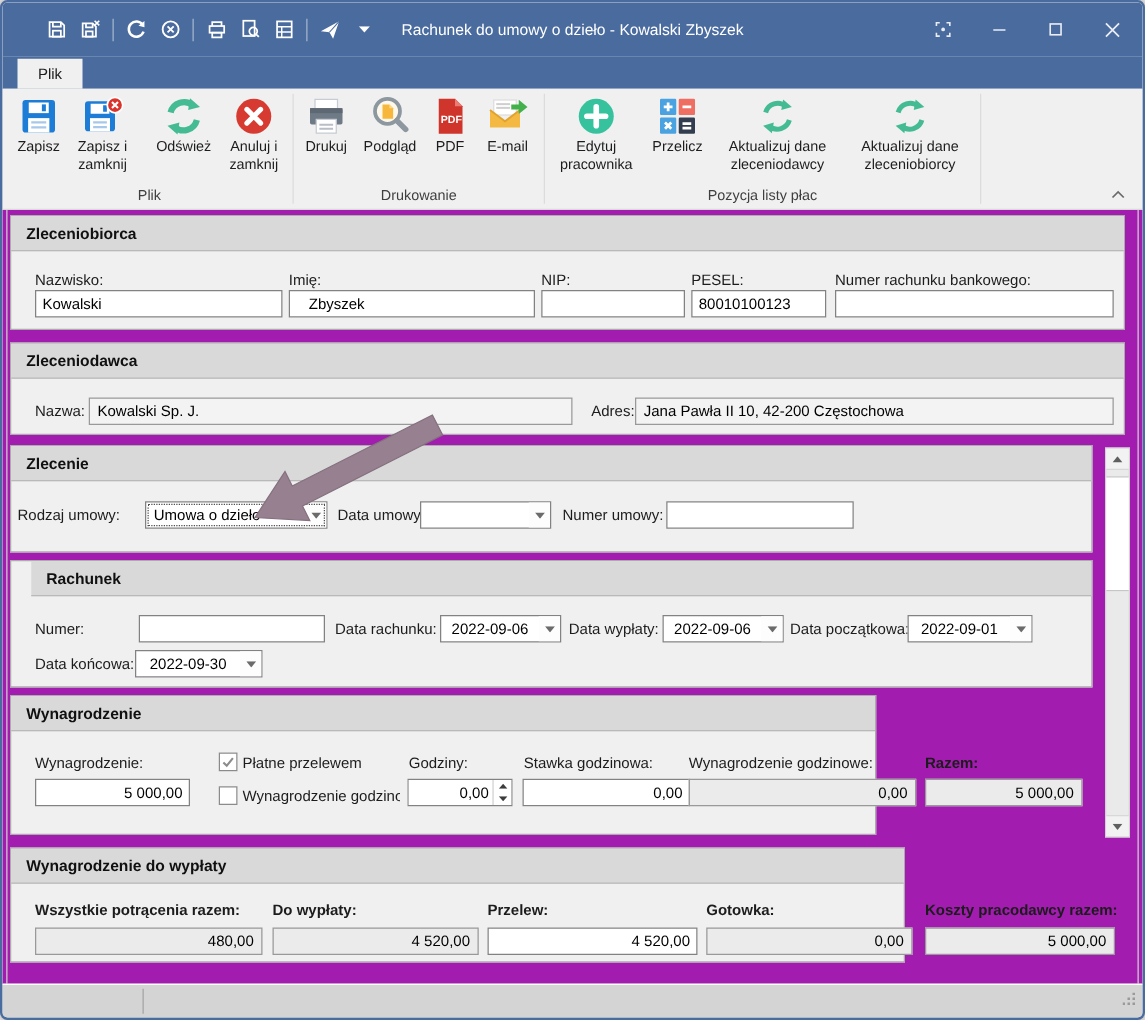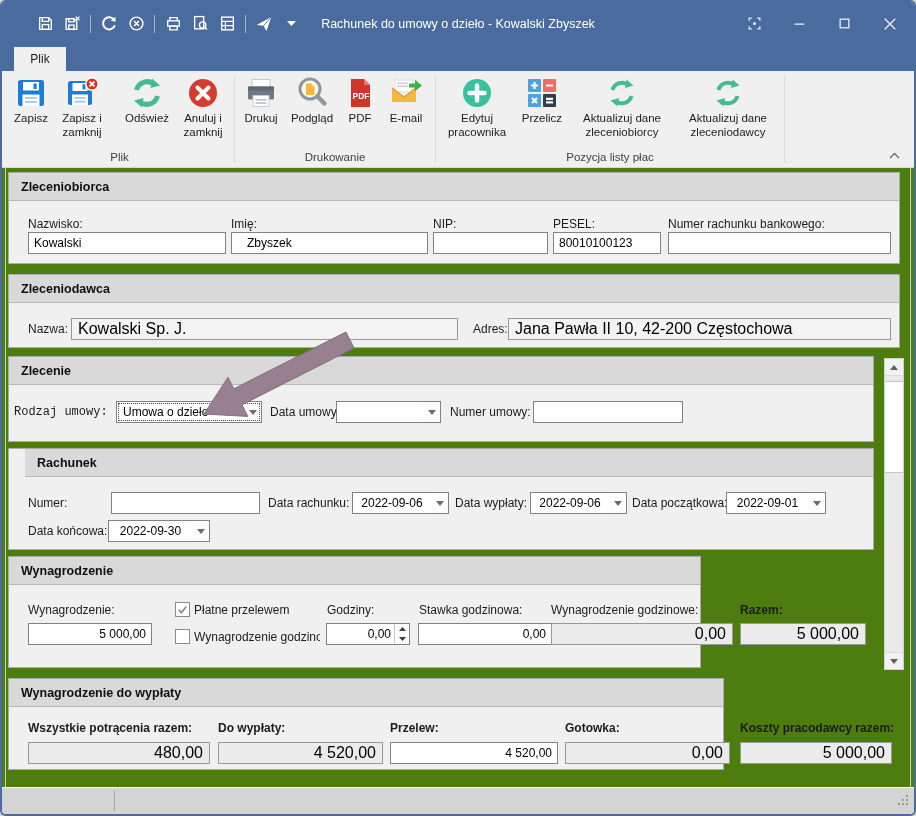--- a/index.html
+++ b/index.html
@@ -34,34 +34,34 @@
   .rbtn .ricon { width:34px; height:34px; flex:0 0 34px; }
   .rlabel { margin-top:2px; font-size:11.5px; line-height:1.18; color:#1d1d1d; text-align:center; }
   .rgroup-label { text-align:center; font-size:11.5px; color:#3f3f3f; padding:1px 0 4px; }
   .rsep { width:1px; background:#dcdcdc; margin:4px 3px; }
   .minisep { width:1px; background:#dcdcdc; margin:8px 4px 26px; }
   .bw46{width:46px}.bw56{width:56px}.bw40{width:40px}.bw52{width:52px}.bw76{width:76px}.bw54{width:54px}.bw106{width:106px}
   .ribbon-collapse { position:absolute; right:12px; bottom:5px; width:16px; height:14px;
                      display:flex; align-items:center; justify-content:center; }
 
   
-  .content { position:absolute; left:0; top:166px; right:0; bottom:27px; background:#4d7c0f; }
+  .content { position:absolute; left:0; top:166px; right:0; bottom:27px; background:#a21caf; }
   .content-frame { position:absolute; left:3px; right:3px; top:0; bottom:0;
                    border-left:1px solid #cfcfcf; border-right:1px solid #cfcfcf; pointer-events:none; }
   .section { position:absolute; background:#f0f0f0; border:1px solid #ababab; }
   .sec-header { height:28px; background:#d9d9d9; border-bottom:1px solid #b9b9b9; display:flex;
                 align-items:center; padding-left:12px; font-weight:bold; font-size:12.5px; color:#101010; }
   .sec-body { position:absolute; left:0; right:0; top:28px; bottom:0; }
 
   .flabel { position:absolute; font-size:12px; color:#1c1c1c; white-space:nowrap; }
   .flabel.bold { font-weight:bold; }
   .tinput { position:absolute; height:22px; border:1px solid #828282; background:#fff;
             font-size:12px; padding:0 5px; font-family:inherit; color:#000; outline:none; }
   .tinput.num { text-align:right; }
-  .ro-field { position:absolute; height:22px; border:1px solid #999; background:#ebebeb; font-size:16px;
+  .ro-field { position:absolute; height:22px; border:1px solid #999; background:#ebebeb; font-size:12px;
               color:#000; display:flex; align-items:center; justify-content:flex-end; padding:0 6px; }
   .ro-field.left { justify-content:flex-start; background:#f3f3f3; }
 
   .combo { position:absolute; height:22px; border:1px solid #828282; background:#fff; display:flex; }
   .combo-value { flex:1; font-size:12px; color:#000; display:flex; align-items:center; padding-left:6px; overflow:hidden; white-space:nowrap; }
   .combo-value.center { justify-content:center; padding-left:0; }
   .combo-btn { width:17px; display:flex; align-items:center; justify-content:center; background:#fdfdfd; }
   .combo.focused { outline:1px dotted #4d4d4d; outline-offset:-3px; }
 
   .checkbox { position:absolute; display:flex; align-items:center; gap:4px; }
@@ -335,32 +335,32 @@
         </div>
         <div class="rbtn bw106">
           <span class="ricon">
             <svg viewBox="0 0 34 34" fill="none">
                 <path d="M7.5 14A10 10 0 0 1 23.5 9" stroke="#45bb93" stroke-width="4"></path>
                 <polygon points="21.5,3.5 28.5,9.5 20,12" fill="#45bb93"></polygon>
                 <path d="M26.5 20A10 10 0 0 1 10.5 25" stroke="#45bb93" stroke-width="4"></path>
                 <polygon points="12.5,30.5 5.5,24.5 14,22" fill="#45bb93"></polygon>
               </svg>
           </span>
-          <span class="rlabel">Aktualizuj dane zleceniobiorcy</span>
+          <span class="rlabel">Aktualizuj dane zleceniodawcy</span>
         </div>
         <div class="rbtn bw106">
           <span class="ricon">
             <svg viewBox="0 0 34 34" fill="none">
                 <path d="M7.5 14A10 10 0 0 1 23.5 9" stroke="#45bb93" stroke-width="4"></path>
                 <polygon points="21.5,3.5 28.5,9.5 20,12" fill="#45bb93"></polygon>
                 <path d="M26.5 20A10 10 0 0 1 10.5 25" stroke="#45bb93" stroke-width="4"></path>
                 <polygon points="12.5,30.5 5.5,24.5 14,22" fill="#45bb93"></polygon>
               </svg>
           </span>
-          <span class="rlabel">Aktualizuj dane zleceniodawcy</span>
+          <span class="rlabel">Aktualizuj dane zleceniobiorcy</span>
         </div>
       </div>
       <div class="rgroup-label">Pozycja listy płac</div>
     </div>
 
     <div class="rsep"></div>
 
     <div class="ribbon-collapse">
       <svg width="11" height="7" viewBox="0 0 11 7" fill="none" stroke="#6a6a6a" stroke-width="1.4">
           <path d="M1 6l4.5-4.5L10 6"></path>
@@ -395,21 +395,21 @@
         <span class="flabel" style="left:464px; top:19px;">Adres:</span>
         <div class="ro-field left" style="left:499px; top:15px; width:383px;">Jana Pawła II 10, 42-200 Częstochowa</div>
       </div>
     </div>
 
     <div style="position:absolute; left:6px; top:186px; width:898px; height:318px;">
 
       <div class="section" style="left:0; top:2px; width:866px; height:86px;">
         <div class="sec-header">Zlecenie</div>
         <div class="sec-body">
-          <span class="flabel" style="left:5px; top:20px;font-family:Liberation Mono, monospace;">Rodzaj umowy:</span>
+          <span class="flabel" style="left:5px; top:20px;">Rodzaj umowy:</span>
           <div class="combo focused" style="left:107px; top:16px; width:146px;">
             <span class="combo-value">Umowa o dzieło</span>
             <span class="combo-btn">
                 <svg width="8" height="5" viewBox="0 0 8 5">
                   <polygon points="0,0 8,0 4,5" fill="#6b6b6b"></polygon>
                 </svg>
               </span>
           </div>
           <span class="flabel" style="left:261px; top:20px;">Data umowy:</span>
           <div class="combo" style="left:327px; top:16px; width:105px;">

